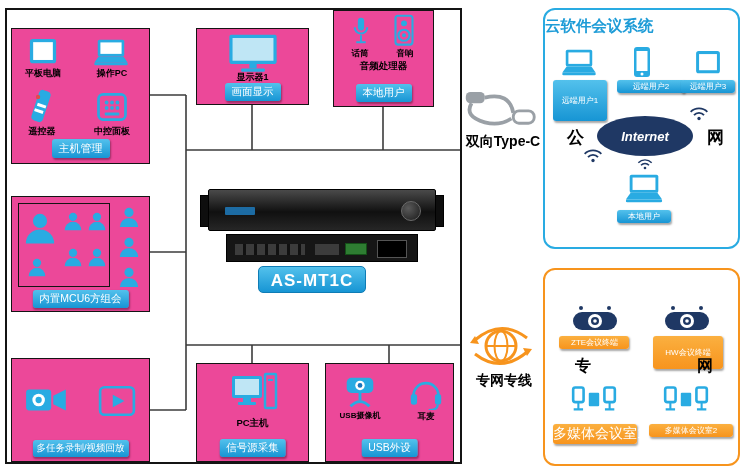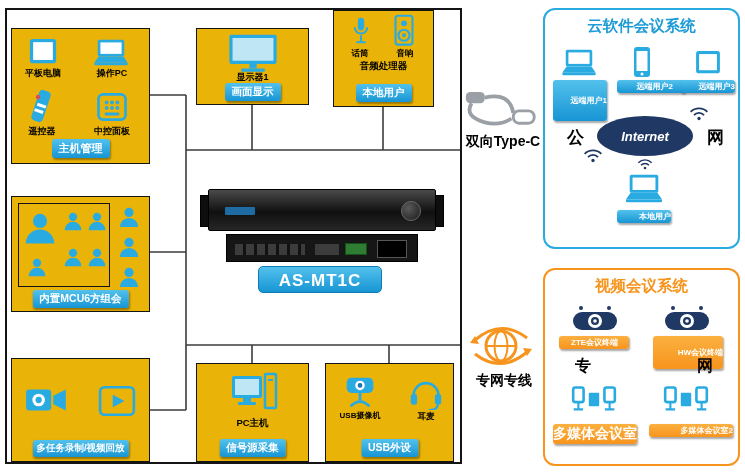--- a/index.html
+++ b/index.html
@@ -2,50 +2,50 @@
 <html><head>
 <meta charset="utf-8">
 <style>
   *{margin:0;padding:0;box-sizing:border-box}
   html,body{width:745px;height:473px}
   body{position:relative;background:#fff;font-family:"Liberation Sans","DejaVu Sans",sans-serif;overflow:hidden}
   .canvas{position:absolute;left:0;top:0;width:745px;height:473px}
   .wires{position:absolute;left:0;top:0;pointer-events:none}
   .wires line{stroke:#3b3b3b;stroke-width:1.6}
   .box{position:absolute;border:2px solid #141414;background:transparent}
-  .subbox{position:absolute;border:1.5px solid #141414;background:#eab308}
+  .subbox{position:absolute;border:1.5px solid #141414;background:#ec4899}
   .lbl{position:absolute;font-weight:bold;color:#000;text-align:center;font-size:9px;line-height:1.1}
-  .badge{position:absolute;background:linear-gradient(#53c1ec,#1795d4);color:#fff;font-weight:bold;
-         text-align:right;border-radius:3px;padding:2px 7px;font-size:11px;white-space:nowrap;
+  .badge{position:absolute;background:linear-gradient(#53c1ec,#1795d4);color:#fff;font-weight:normal;
+         text-align:center;border-radius:3px;padding:2px 7px;font-size:11px;white-space:nowrap;
          box-shadow:1px 1.5px 2px rgba(0,0,0,.35)}
   .badge.orange{background:linear-gradient(#fbb040,#f7941d)}
   .badge.center{left:50%;transform:translateX(-50%)}
   .icon{position:absolute}
   .panel{position:absolute;background:#fff;border-radius:12px}
   .panel.blue{border:2.5px solid #29ABE2}
   .panel.orange{border:2.5px solid #F7941D}
-  .ptitle{position:absolute;top:6px;left:0;width:100%;text-align:center;font-weight:bold;font-size:15.5px}
+  .ptitle{position:absolute;top:6px;left:0;width:100%;font-weight:bold;font-size:15.5px}
   .ptitle.blue{color:#1E9CD7}
   .ptitle.orange{color:#F7941D}
   .netword{position:absolute;font-weight:bold;font-size:17px;color:#000}
   .cloud{position:absolute;background:#1F3864;border-radius:50%;color:#fff;font-weight:bold;
          font-size:13px;display:flex;align-items:center;justify-content:center;font-style:italic}
   .rack1{position:absolute;left:208px;top:189px;width:228px;height:42px;border:1px solid #000;border-radius:2px;
          background:linear-gradient(180deg,#4a4a4a,#101010 55%,#262626)}
   .rack-ear{position:absolute;top:5px;width:9px;height:32px;background:#0e0e0e;border:1px solid #000}
   .rack-logo{position:absolute;left:16px;top:17px;width:30px;height:8px;background:#1E76B4;border-radius:1px;opacity:.9}
   .rack-knob{position:absolute;right:14px;top:11px;width:20px;height:20px;border-radius:50%;
              background:radial-gradient(circle at 35% 35%,#5a5a5a,#1a1a1a);border:1px solid #6a6a6a}
   .rack2{position:absolute;left:226px;top:234px;width:192px;height:28px;background:#161616;border:1px solid #000}
   .rack2-ports{position:absolute;left:8px;top:9px;width:70px;height:11px;
                background:repeating-linear-gradient(90deg,#3c3c3c 0 8px,#111 8px 11px)}
   .rack2-ports2{position:absolute;left:88px;top:9px;width:24px;height:11px;background:#3c3c3c}
   .rack2-green{position:absolute;left:118px;top:8px;width:22px;height:12px;background:#2e7d32;border:1px solid #145018}
   .rack2-power{position:absolute;left:150px;top:5px;width:30px;height:18px;background:#000;border:1px solid #555}
-  .model-badge{position:absolute;left:258px;top:266px;width:124px;height:27px;line-height:27px;text-align:center;
+  .model-badge{position:absolute;left:258px;top:266px;width:108px;height:27px;line-height:27px;text-align:center;
                color:#fff;font-weight:800;font-size:17px;letter-spacing:1px;border-radius:5px;
                background:linear-gradient(#53c1ec,#1795d4);border:1px solid #0f7cb5}
   .linktext{position:absolute;font-weight:bold;font-size:14px;color:#000;text-align:center}
 </style>
 </head>
 <body>
 
 <div class="canvas">
 
   <svg class="wires" width="745" height="473">
@@ -291,21 +291,20 @@
     <svg class="icon" style="left:78px;top:162px" width="42" height="34" viewBox="0 0 44 34">
       <rect x="7" y="2" width="30" height="19" rx="2" fill="#29ABE2"></rect>
         <rect x="10" y="5" width="24" height="13" fill="#fff"></rect>
       <path d="M3 28 h38 l-5 -7 h-28 z" fill="#29ABE2"></path>
         <rect x="3" y="28" width="38" height="3" rx="1.5" fill="#29ABE2"></rect>
     </svg>
     <div class="badge" style="left:72px;top:200px;width:54px;font-size:8px;padding:1px 0">本地用户</div>
   </div>
 
   <div class="panel orange" style="left:543px;top:268px;width:197px;height:198px">
-    <div class="ptitle orange">视频会议系统</div>
     <svg class="icon" style="left:26px;top:34px" width="48" height="30" viewBox="0 0 48 30">
       <circle cx="10" cy="4" r="2" fill="#1F3864"></circle>
         <circle cx="38" cy="4" r="2" fill="#1F3864"></circle>
       <rect x="2" y="8" width="44" height="18" rx="9" fill="#1F3864"></rect>
       <circle cx="24" cy="17" r="7" fill="#fff"></circle>
         <circle cx="24" cy="17" r="4" fill="#1F3864"></circle>
         <circle cx="24" cy="17" r="1.8" fill="#fff"></circle>
     </svg>
     <div class="badge orange" style="left:14px;top:66px;width:70px;font-size:8px;padding:1px 12px">ZTE会议终端</div>
     <svg class="icon" style="left:118px;top:34px" width="48" height="30" viewBox="0 0 48 30">

